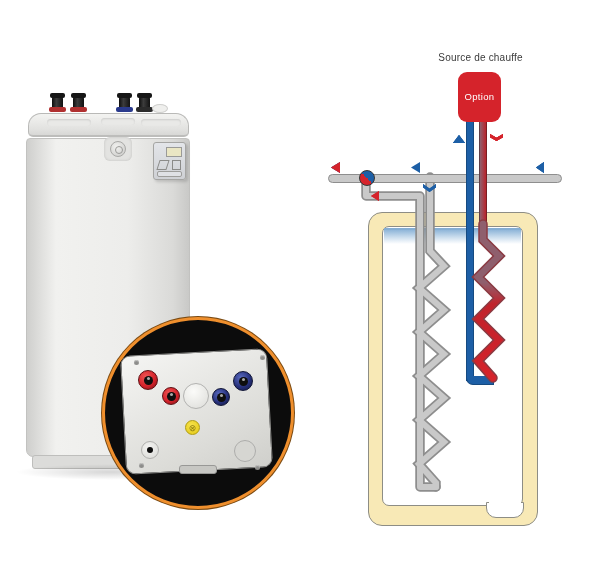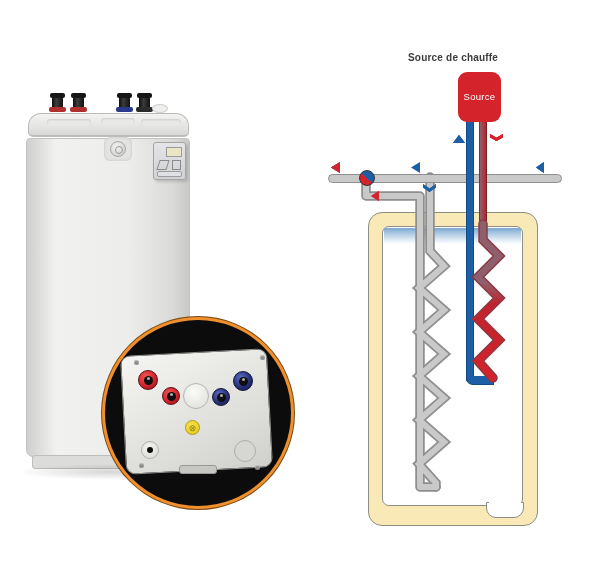--- a/index.html
+++ b/index.html
@@ -41,21 +41,21 @@
   .iknob.blue{background:radial-gradient(circle at 38% 32%,#5a6bc0,#27317c 55%,#11173f);border:1px solid #0e1334;}
   .icap-white{border-radius:50%;background:radial-gradient(circle at 40% 32%,#fbfbf9,#dcdcd8);border:1px solid #b2b2b0;}
   .icap-yellow{border-radius:50%;background:radial-gradient(circle at 40% 32%,#f6e14a,#e3c916);border:1px solid #af9b11;
                color:#8d7c0e;font-size:9px;line-height:15px;text-align:center;}
   .ihole{border-radius:50%;background:radial-gradient(circle at 42% 35%,#f4f4f2,#d8d8d4);border:1px solid #b0b0ae;}
   .ihole::before{content:"";position:absolute;left:50%;top:50%;width:6px;height:6px;margin:-3px 0 0 -3px;border-radius:50%;background:#0c0c0c;}
   .icircle{border-radius:50%;background:#d6d6d2;border:1px solid #adadab;}
   .ihandle{background:#c7c7c3;border:1px solid #989896;border-radius:3px;}
 
   
-  .hs-label{left:408px;top:52px;width:145px;text-align:left;font-size:10px;font-weight:bold;
+  .hs-label{left:408px;top:52px;width:145px;text-align:center;font-size:10px;font-weight:normal;
             letter-spacing:.2px;color:var(--text-dark);z-index:8;}
   .option-box{left:458px;top:72px;width:43px;height:50px;border-radius:9px;background:var(--red);z-index:8;
             color:#fff;font-size:9.5px;text-align:center;line-height:50px;letter-spacing:.3px;}
   .tank-outer{left:368px;top:212px;width:170px;height:314px;background:var(--tank-cream);
             border:1.5px solid var(--tank-outline);border-radius:14px;z-index:1;}
   .tank-inner{left:382px;top:226px;width:141px;height:280px;background:#fff;
             border:1.5px solid var(--tank-outline);border-radius:7px;z-index:2;}
   .tank-notch{left:486px;top:502px;width:38px;height:16px;background:#fff;
             border:1.5px solid var(--tank-outline);border-radius:0 0 10px 10px;z-index:2;}
   .tank-notch-patch{left:489px;top:499px;width:32px;height:8px;background:#fff;z-index:3;}
@@ -128,21 +128,21 @@
     <div class="icap-white" style="left:78px;top:63px;width:26px;height:26px;"></div>
     <div class="iknob blue" style="left:107px;top:68px;width:18px;height:18px;"></div>
     <div class="iknob blue" style="left:128px;top:51px;width:20px;height:20px;"></div>
     <div class="icap-yellow" style="left:80px;top:100px;width:15px;height:15px;">⊗</div>
     <div class="ihole" style="left:36px;top:121px;width:18px;height:18px;"></div>
     <div class="icircle" style="left:129px;top:120px;width:22px;height:22px;"></div>
     <div class="ihandle" style="left:74px;top:145px;width:38px;height:9px;"></div>
   </div>
 
   <div class="hs-label">Source de chauffe</div>
-  <div class="option-box">Source</div>
+  <div class="option-box">Option</div>
 
   <div class="tank-outer"></div>
   <div class="tank-inner"></div>
   <div class="tank-notch"></div>
   <div class="tank-notch-patch"></div>
   <div class="water"></div>
 
   <svg class="pipe-svg" width="600" height="561" viewBox="0 0 600 561">
     <g fill="none" stroke-linecap="round">
       <polyline points="366,182 366,196 420,196 420,487 436,487" style="stroke:var(--pipe-gray-dark)" stroke-width="9.5" stroke-linejoin="round"></polyline>

